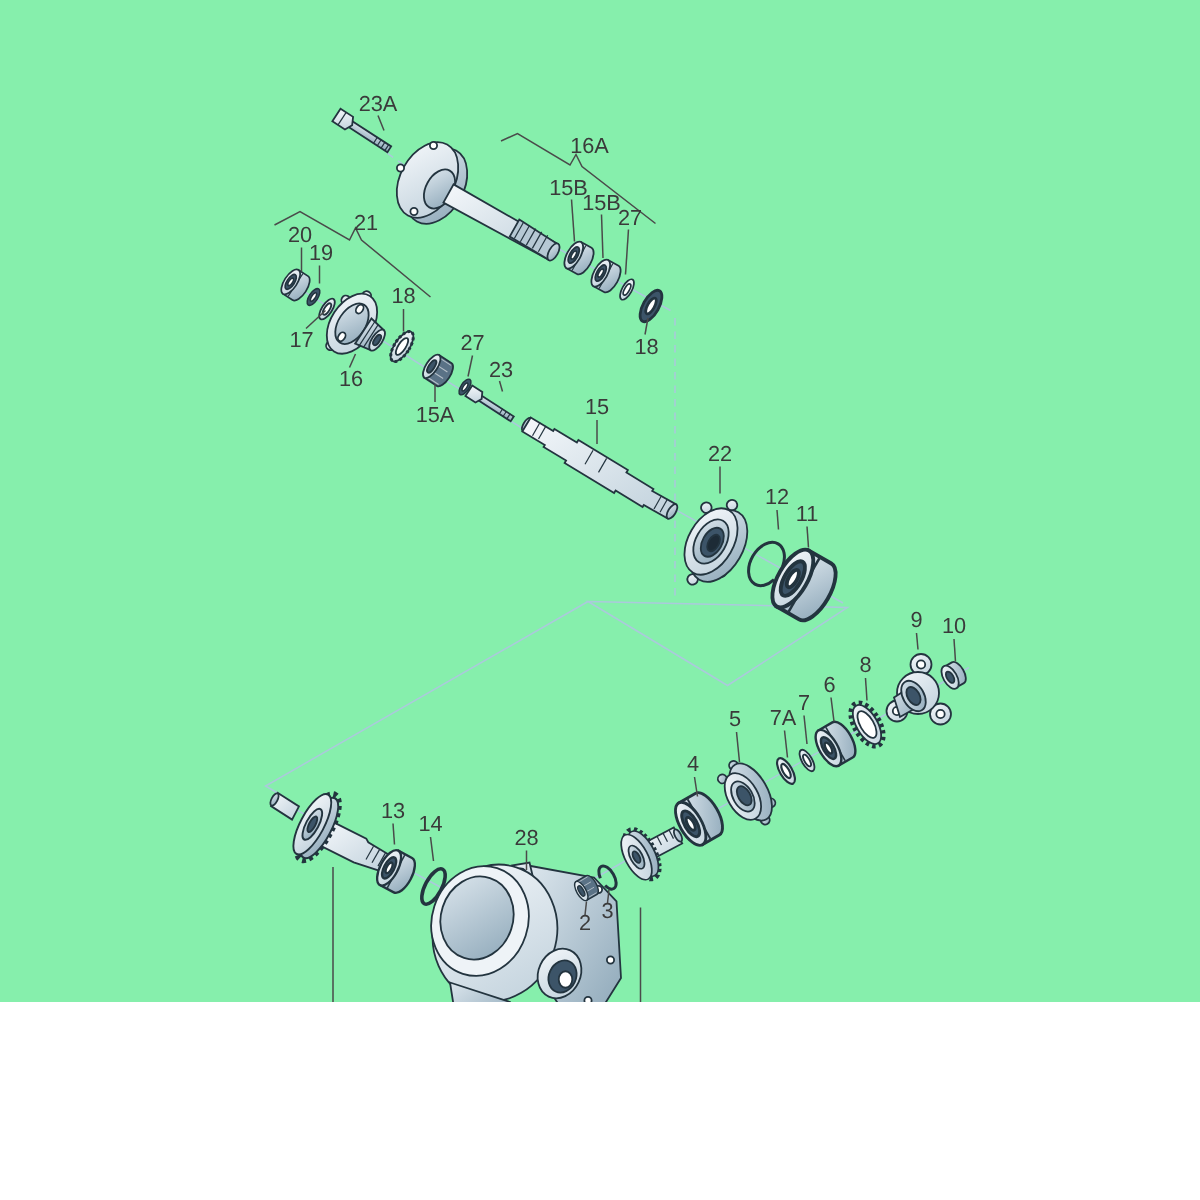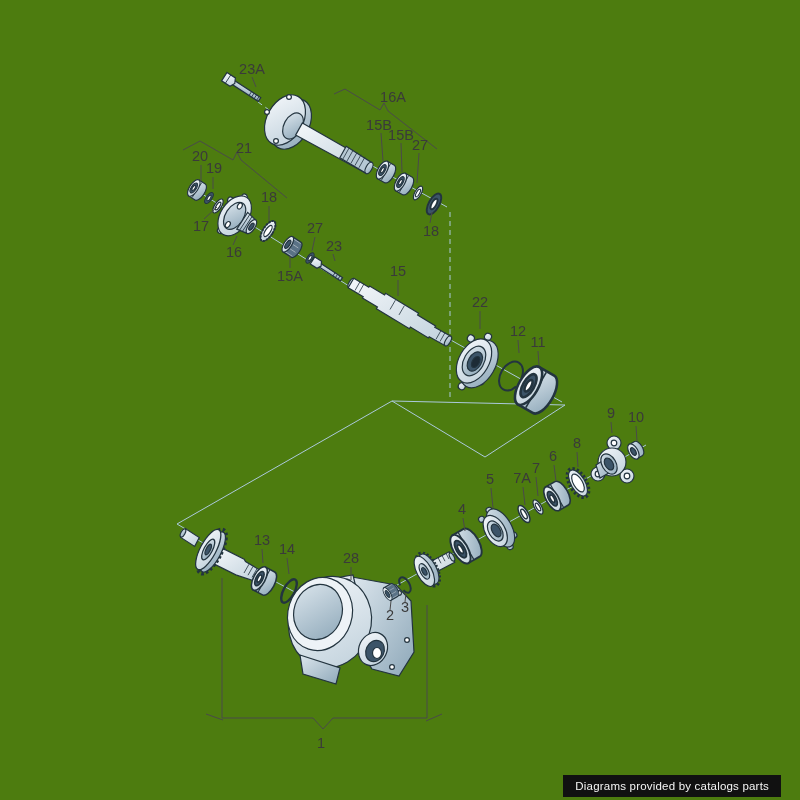--- a/index.html
+++ b/index.html
@@ -1,16 +1,16 @@
 <!DOCTYPE html>
 <html><head>
 <meta charset="utf-8">
 <style>
   html,body{margin:0;padding:0;background:#fff;}
-  .stage{position:relative;width:800px;height:800px;background:#4d7c0f;overflow:hidden;
+  .stage{position:relative;width:800px;height:668px;background:#86efac;overflow:hidden;
          font-family:"Liberation Sans",sans-serif;}
   svg{position:absolute;left:0;top:0;}
   
   .ln-guide{stroke:#abc9dc;stroke-width:1;fill:none;}
   .ln-guide-dash{stroke:#abc9dc;stroke-width:1;fill:none;stroke-dasharray:5 4;}
   .ln-leader{stroke:#4a4a4a;stroke-width:1;fill:none;}
   
   .ol{stroke:#23343f;stroke-width:1.2;}
   .f-light{fill:url(#gLight);}
   .f-mid{fill:url(#gMid);}
@@ -339,16 +339,13 @@
         <text x="462" y="514" class="part-label" fill="#3a3a3a">4</text>
         <text x="262" y="545" class="part-label" fill="#3a3a3a">13</text>
         <text x="287" y="554" class="part-label" fill="#3a3a3a">14</text>
         <text x="351" y="563" class="part-label" fill="#3a3a3a">28</text>
         <text x="390" y="620" class="part-label" fill="#3a3a3a">2</text>
         <text x="405" y="612" class="part-label" fill="#3a3a3a">3</text>
         <text x="321" y="748" class="part-label" fill="#3a3a3a">1</text>
       </g>
 </svg>
 
-<div class="badge" style="background: rgb(17, 17, 17); color: rgb(245, 245, 245);">
-  <span>Diagrams provided by catalogs parts</span>
 </div>
-</div>
 
 </body></html>

